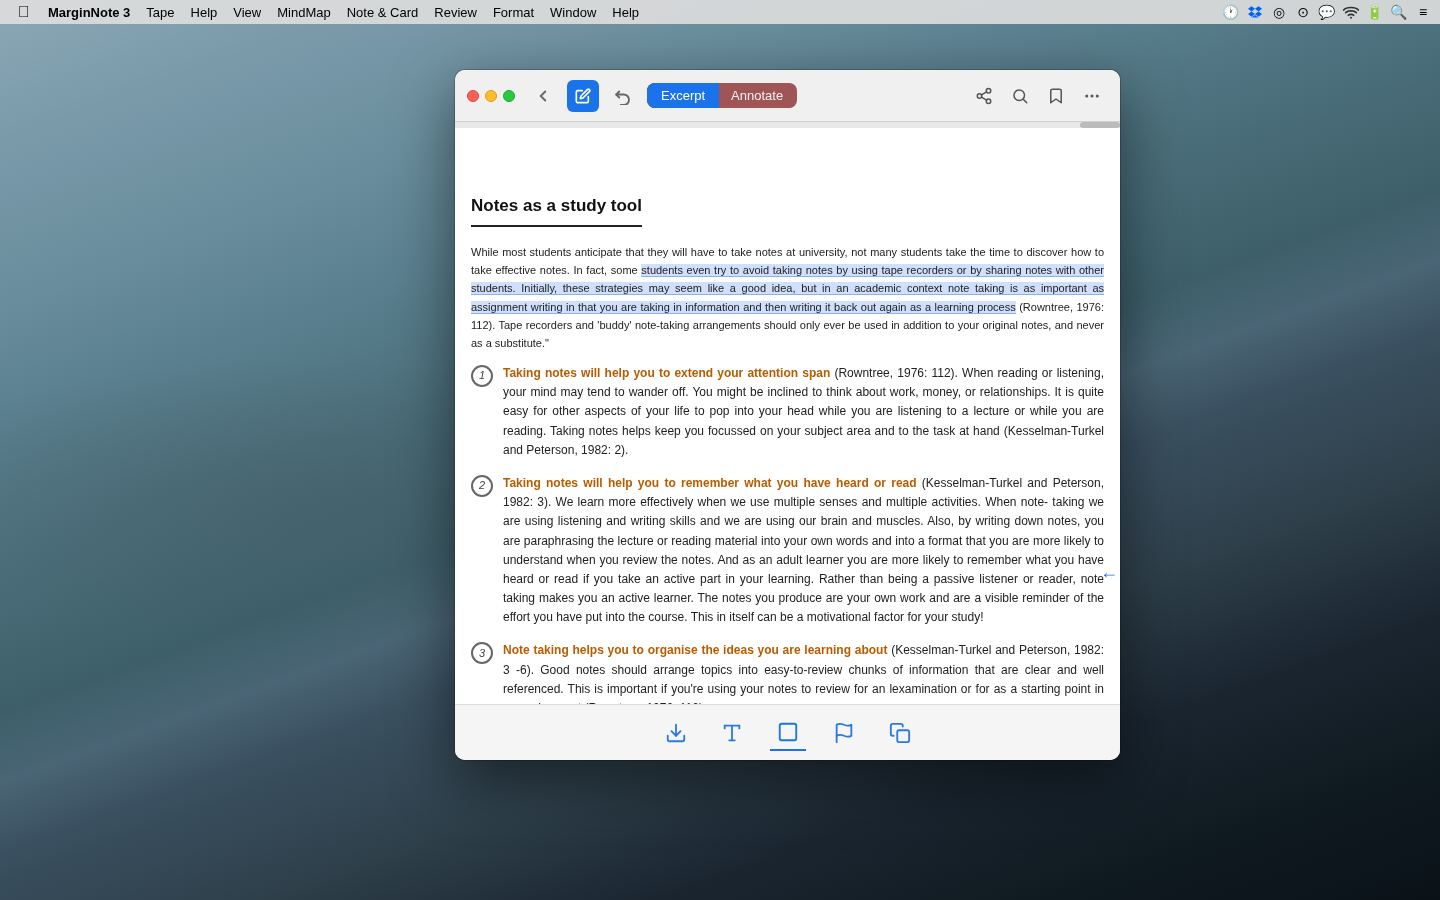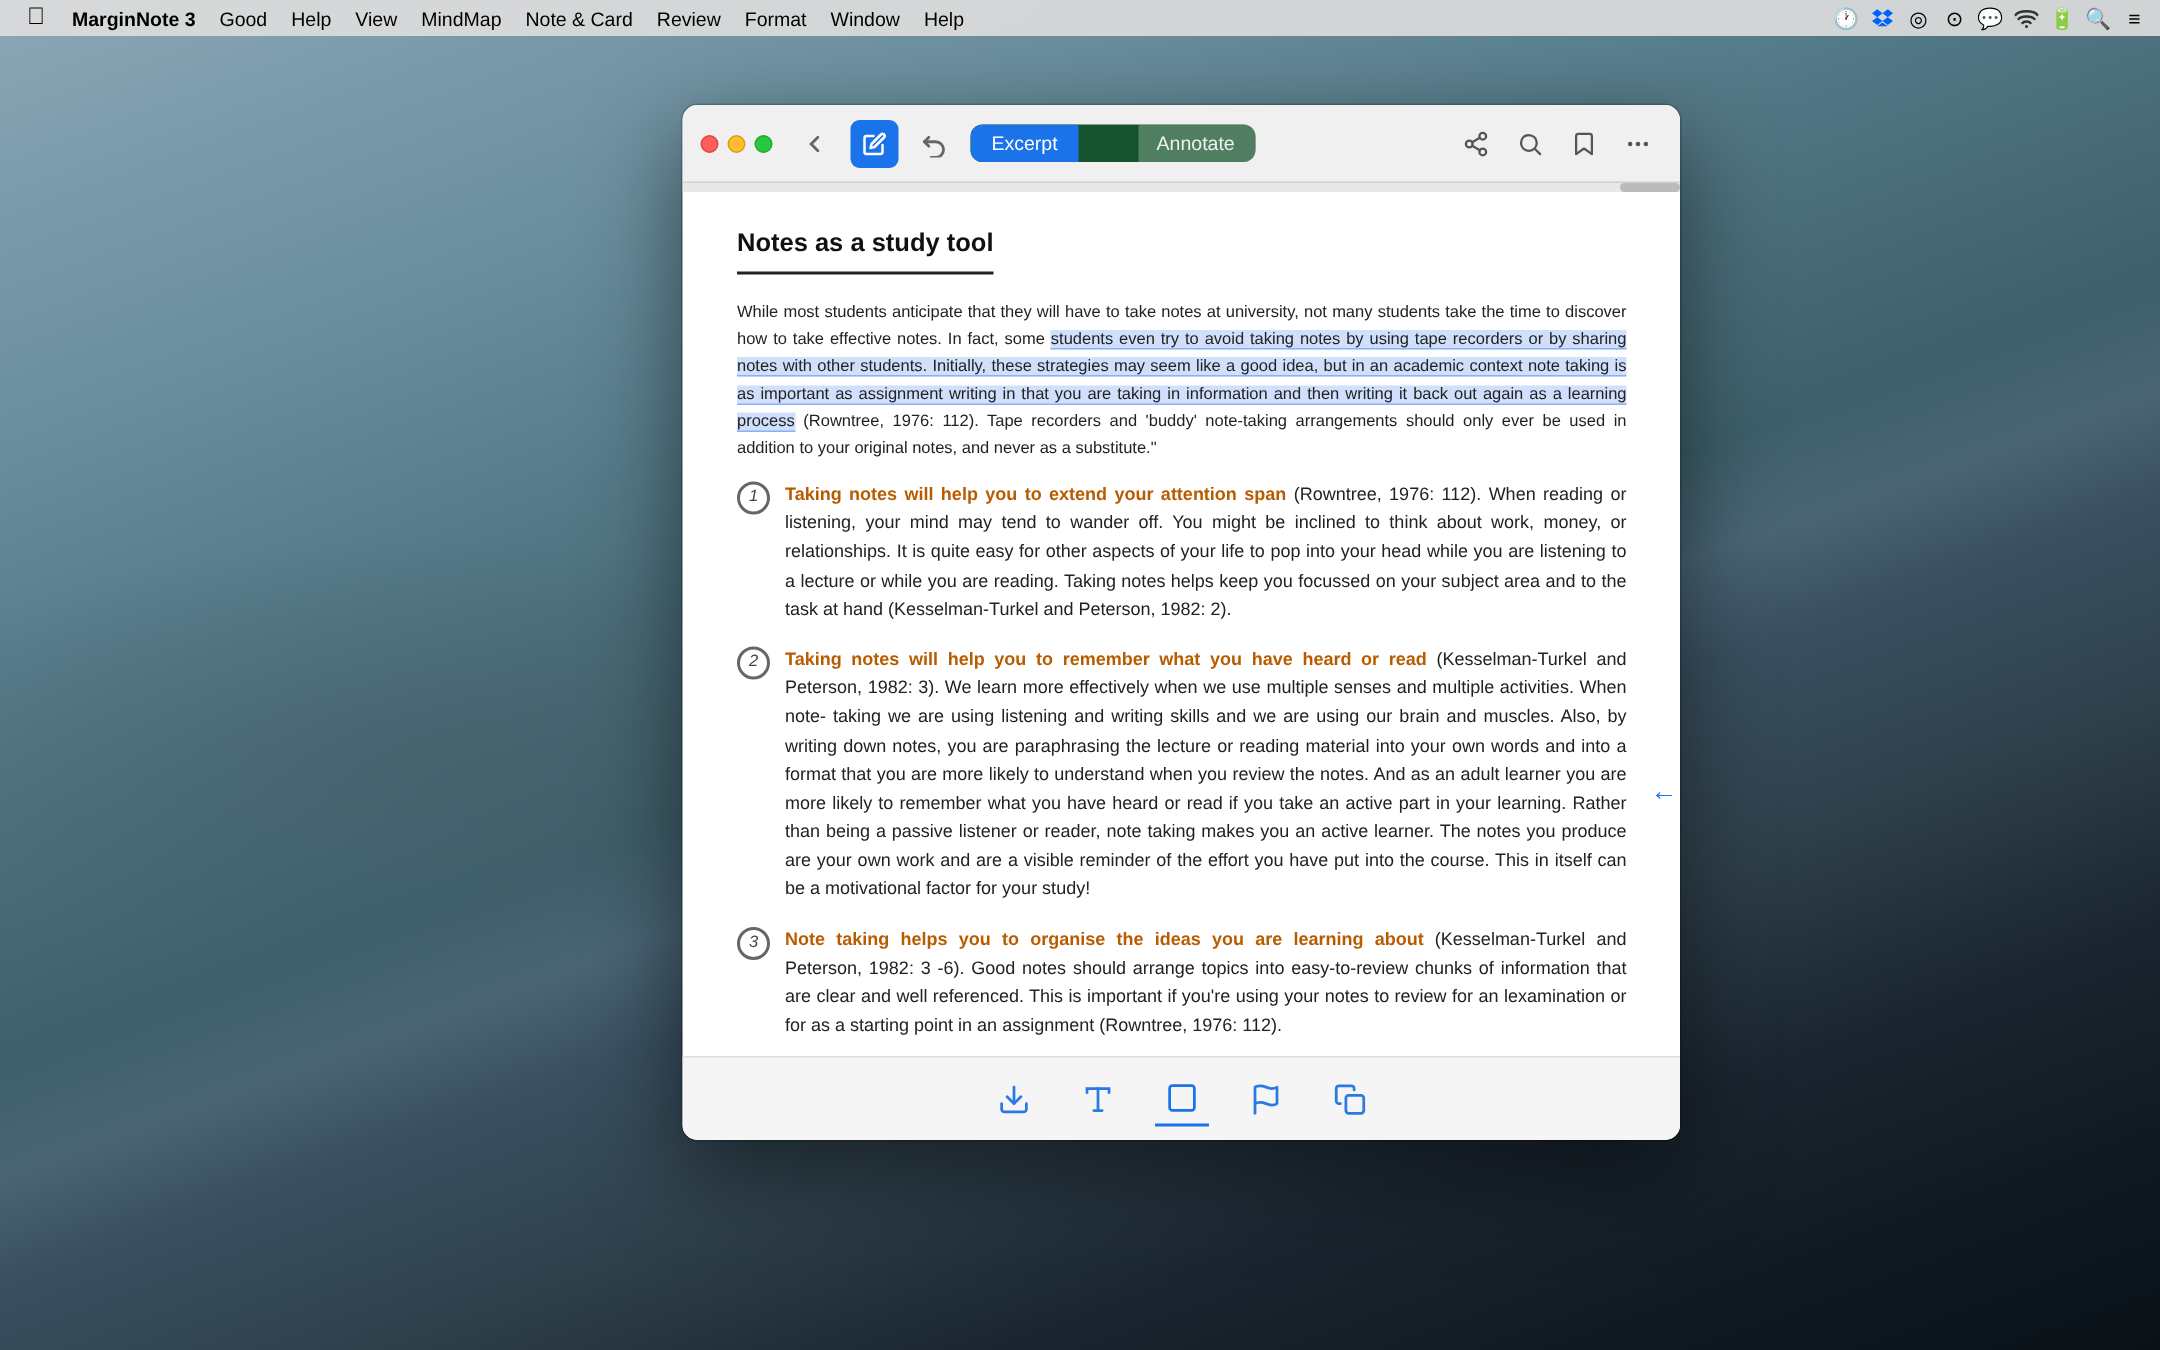--- a/index.html
+++ b/index.html
@@ -143,24 +143,23 @@
     }
     .toolbar-btn-back { color: #666; }
     .toolbar-btn-pencil {
       background: #1a73e8;
       color: white;
     }
     .toolbar-btn-undo { color: #666; }
 
     .toolbar-segment {
       display: flex;
-      background: #14532d;
+      background: #7f1d1d;
       border-radius: 8px;
       overflow: hidden;
-      gap: 40px;
     }
     .segment-btn {
       padding: 5px 14px;
       font-size: 13px;
       font-weight: 500;
       cursor: pointer;
       border: none;
       color: white;
       background: transparent;
     }
@@ -199,25 +198,26 @@
       width: 40px;
       height: 6px;
       background: #bbb;
       border-radius: 3px;
     }
 
     
     .doc-content {
       flex: 1;
       overflow-y: auto;
-      padding: 20px 36px 30px;
+      padding: 20px 16px 30px;
       font-size: 11.5px;
       line-height: 1.6;
       color: #222;
       position: relative;
+      margin-top: 44px;
     }
     .doc-content::-webkit-scrollbar { width: 8px; }
     .doc-content::-webkit-scrollbar-thumb { background: #ccc; border-radius: 4px; }
 
     .doc-title {
       font-size: 17px;
       font-weight: 600;
       color: #111;
       margin-bottom: 16px;
       padding-bottom: 6px;
@@ -315,21 +315,21 @@
   </style>
 </head>
 <body>
 
 <div class="background"></div>
 
 <div class="menubar">
   <div class="menubar-left">
     <div class="menubar-item apple-menu"></div>
     <div class="menubar-item menubar-app-name">MarginNote 3</div>
-    <div class="menubar-item">Good</div>
+    <div class="menubar-item">Tape</div>
     <div class="menubar-item">Help</div>
     <div class="menubar-item">View</div>
     <div class="menubar-item">MindMap</div>
     <div class="menubar-item">Note &amp; Card</div>
     <div class="menubar-item">Review</div>
     <div class="menubar-item">Format</div>
     <div class="menubar-item">Window</div>
     <div class="menubar-item">Help</div>
   </div>
   <div class="menubar-right">

